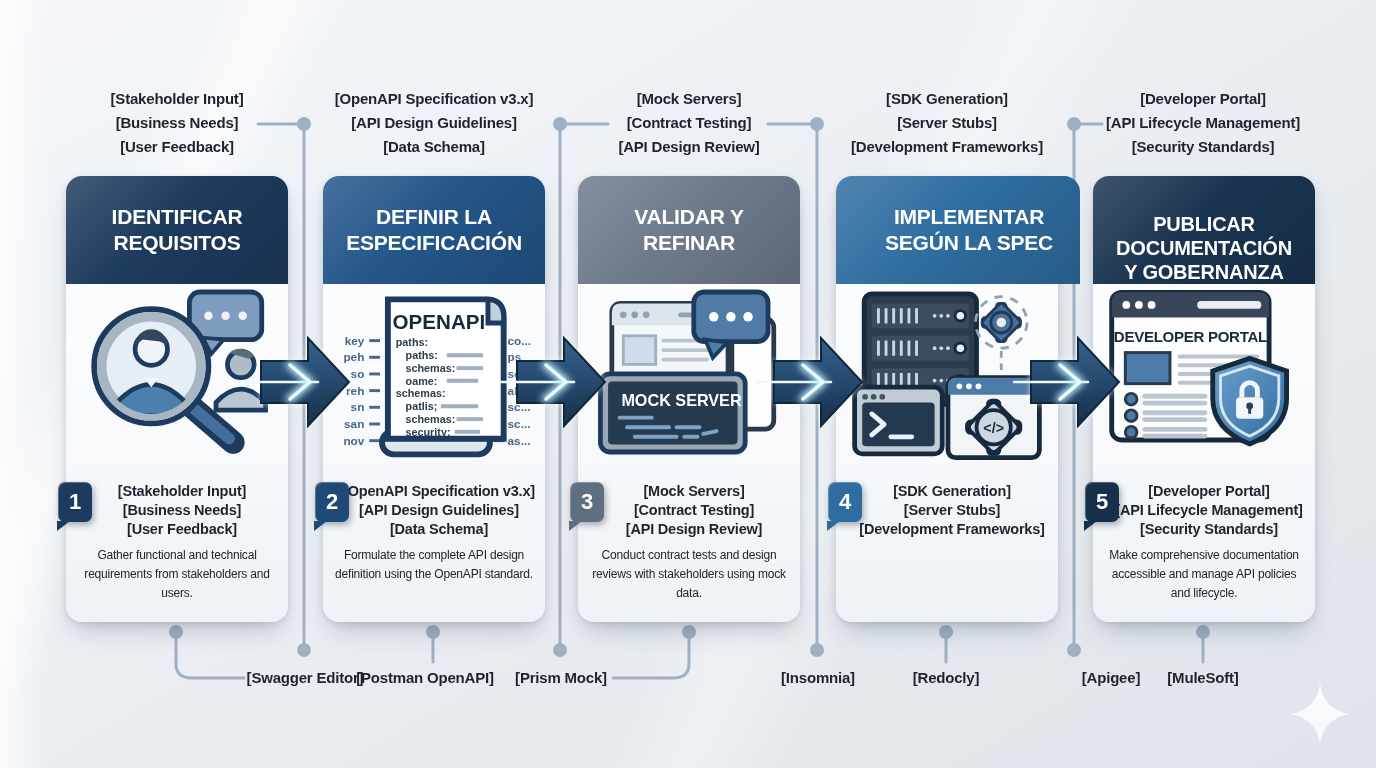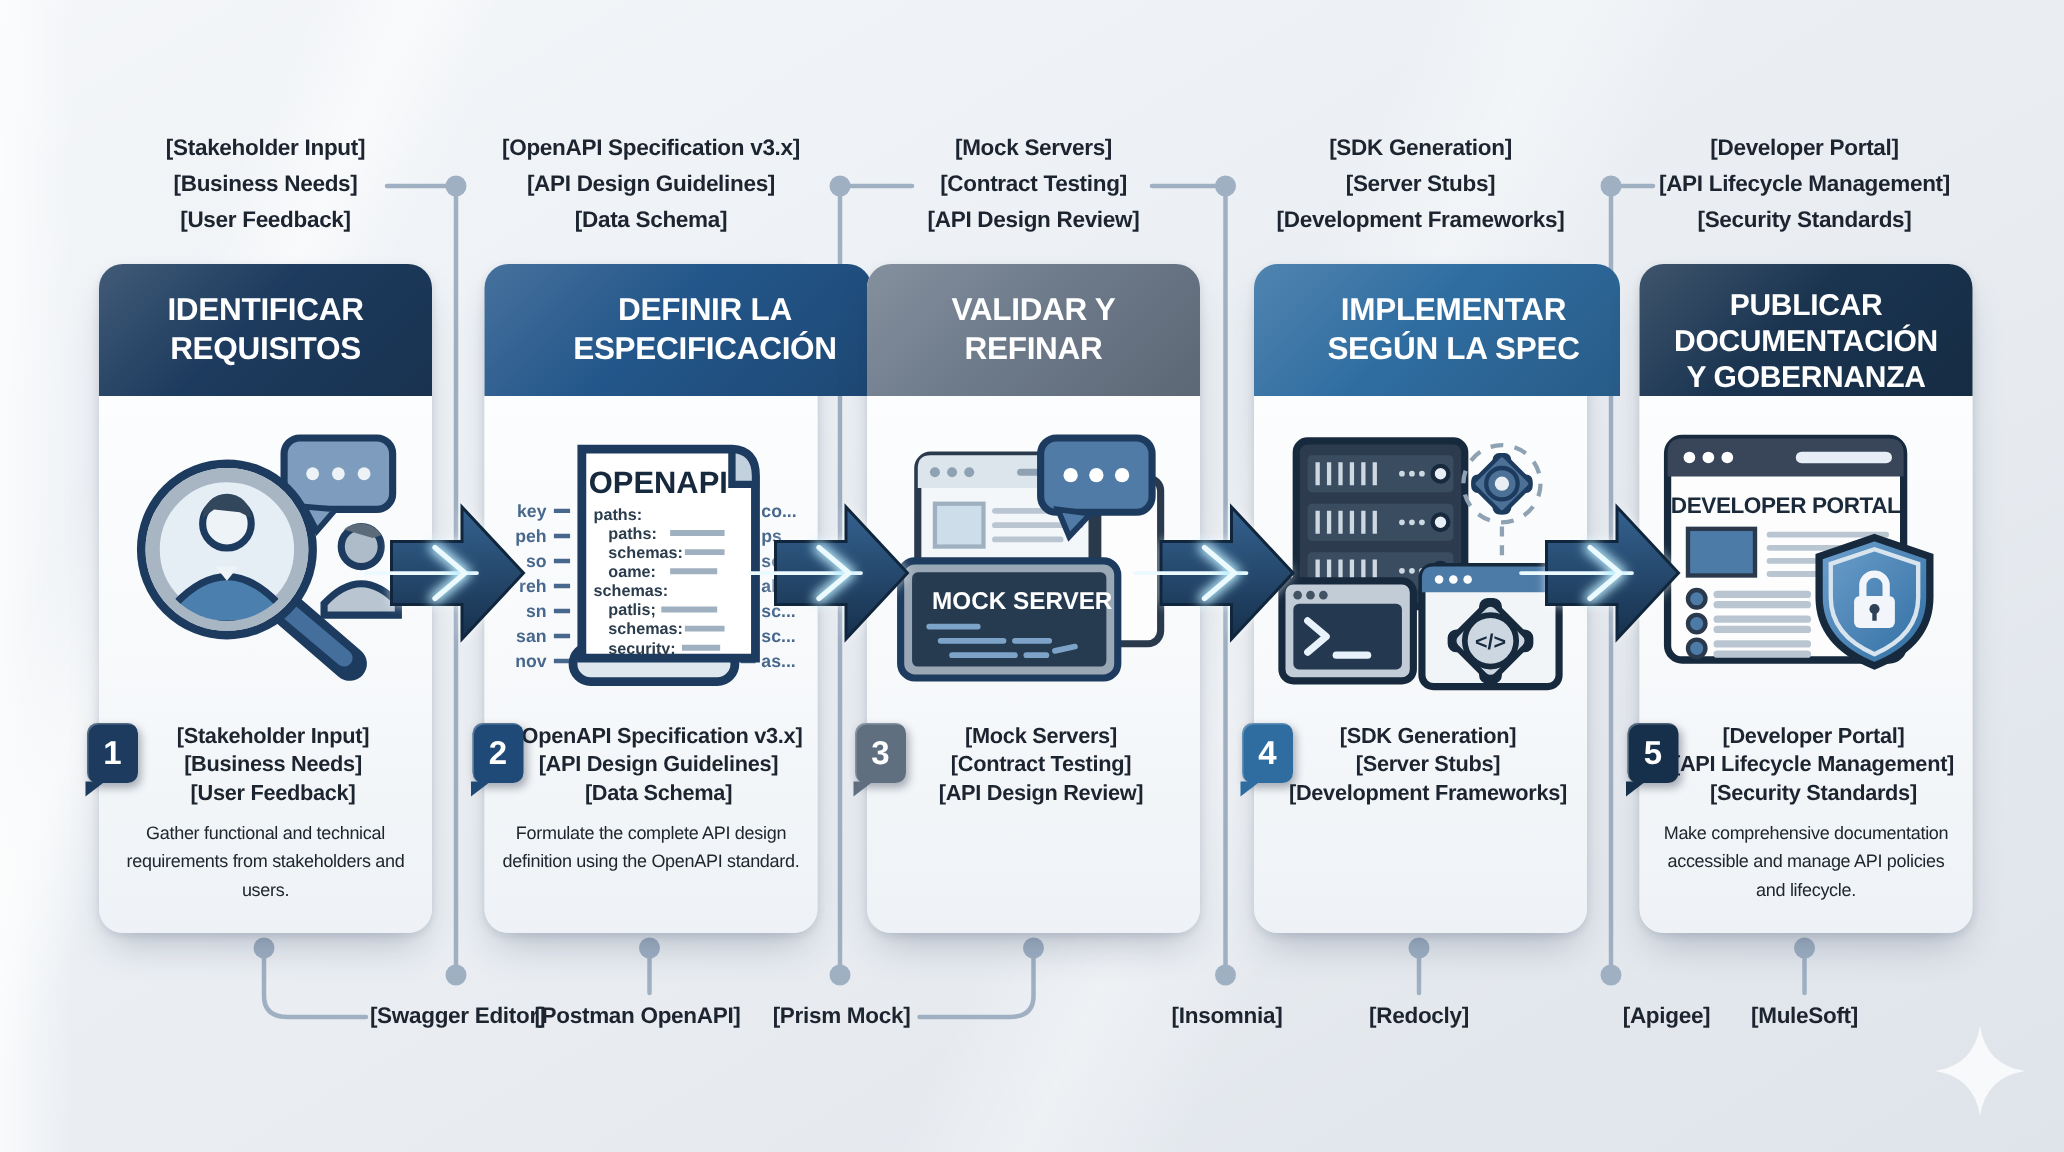--- a/index.html
+++ b/index.html
@@ -22,21 +22,21 @@
     font-size:15px;font-weight:bold;line-height:24px;color:#1c2430;letter-spacing:-.2px;}
   .tg1{left:42px}.tg2{left:299px}.tg3{left:554px}.tg4{left:812px}.tg5{left:1068px}
   .tool-label{position:absolute;top:669px;width:170px;text-align:center;z-index:2;
     font-size:15px;font-weight:bold;color:#1c2430;letter-spacing:-.2px;}
   .t1{left:220px}.t2{left:340px}.t3{left:476px}.t4{left:733px}.t5{left:861px}.t6{left:1026px}.t7{left:1118px}
   
   .card{position:absolute;top:176px;width:222px;height:446px;border-radius:16px;z-index:2;
     background:linear-gradient(180deg,#ffffff 0%,#f7f9fb 60%,#eef2f6 100%);
     box-shadow:0 14px 26px -8px rgba(35,55,85,.28),0 2px 6px rgba(35,55,85,.12);}
   .c1{left:66px}.c2{left:323px}.c3{left:578px}.c4{left:836px}.c5{left:1093px}
-  .card-header{position:absolute;left:0;top:0;width:100%;height:88px;border-radius:16px 16px 0 0;
+  .card-header{position:absolute;left:0;top:0;width:100%;height:108px;border-radius:16px 16px 0 0;
     display:flex;flex-direction:column;align-items:center;justify-content:center;
     color:#fff;font-weight:bold;font-size:21px;line-height:26px;text-align:center;letter-spacing:-.2px;}
   .card-header::before{content:"";position:absolute;inset:0;border-radius:16px 16px 0 0;
     background:linear-gradient(135deg,rgba(255,255,255,.16) 0%,rgba(255,255,255,0) 45%,rgba(0,0,0,.16) 100%);}
   .card-header span{position:relative;z-index:1;}
   .c5 .card-header{font-size:20px;line-height:24px;justify-content:flex-end;}
   .card-icon{position:absolute;left:0;top:100px;width:100%;height:192px;
     display:flex;align-items:center;justify-content:center;}
   .badge{position:absolute;left:-8px;top:306px;width:34px;height:40px;border-radius:7px;
     display:flex;align-items:center;justify-content:center;z-index:3;
@@ -166,21 +166,21 @@
   </div>
   <div class="card-labels">
     <div>[Stakeholder Input]</div>
     <div>[Business Needs]</div>
     <div>[User Feedback]</div>
   </div>
   <div class="card-desc">Gather functional and technical requirements from stakeholders and users.</div>
 </div>
 
 <div class="card c2">
-  <div class="card-header" style="background-color: rgb(35, 86, 138); padding-left: 36px;">
+  <div class="card-header" style="background-color: rgb(35, 86, 138);">
     <span>DEFINIR LA</span>
     <span>ESPECIFICACIÓN</span>
     <span></span>
   </div>
   <div class="card-icon">
     <svg width="206" height="178" viewBox="0 0 210 180">
       <g font-size="12" font-weight="bold" fill="#47688c">
         <text x="34" y="62" text-anchor="end">key</text>
         <text x="34" y="79" text-anchor="end">peh</text>
         <text x="34" y="96" text-anchor="end">so</text>
@@ -303,20 +303,21 @@
   </div>
   <div class="badge" style="background-color: rgb(95, 111, 128);">
     <span>3</span>
     <span class="tail" style="border-top-color: rgb(95, 111, 128);"></span>
   </div>
   <div class="card-labels">
     <div>[Mock Servers]</div>
     <div>[Contract Testing]</div>
     <div>[API Design Review]</div>
   </div>
+  <div class="card-desc">Conduct contract tests and design reviews with stakeholders using mock data.</div>
 </div>
 
 <div class="card c4">
   <div class="card-header" style="background-color: rgb(47, 109, 161); padding-left: 22px;">
     <span>IMPLEMENTAR</span>
     <span>SEGÚN LA SPEC</span>
     <span></span>
   </div>
   <div class="card-icon">
     <svg width="200" height="178" viewBox="0 0 210 180">

